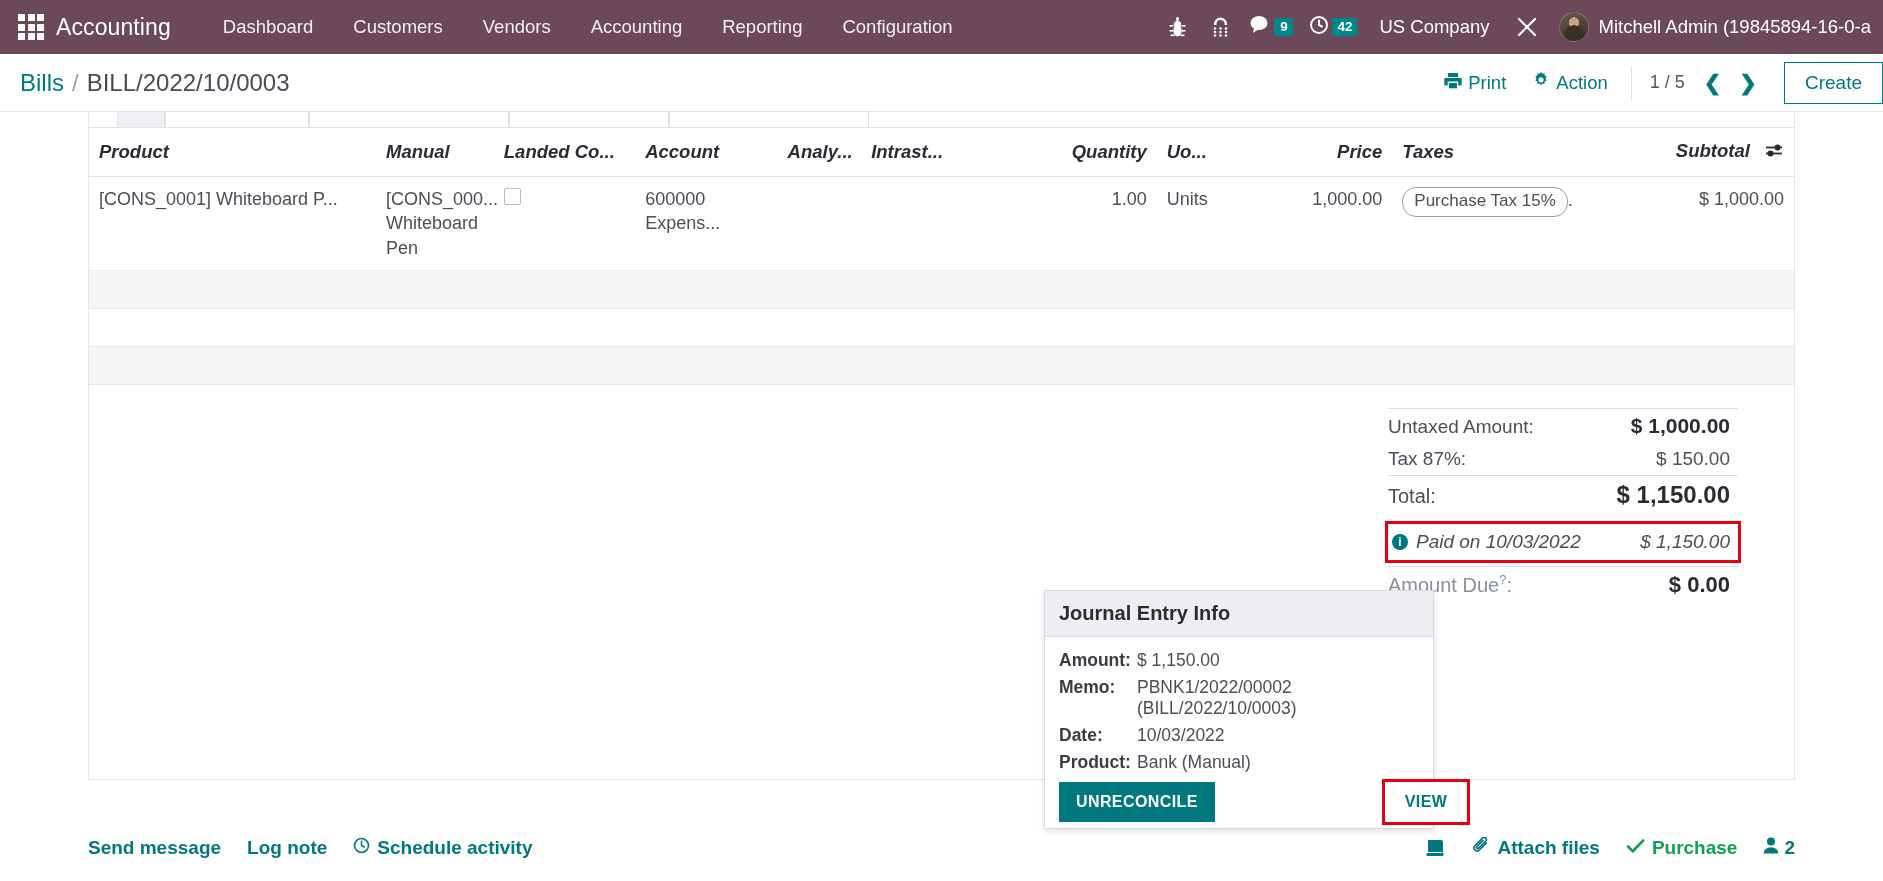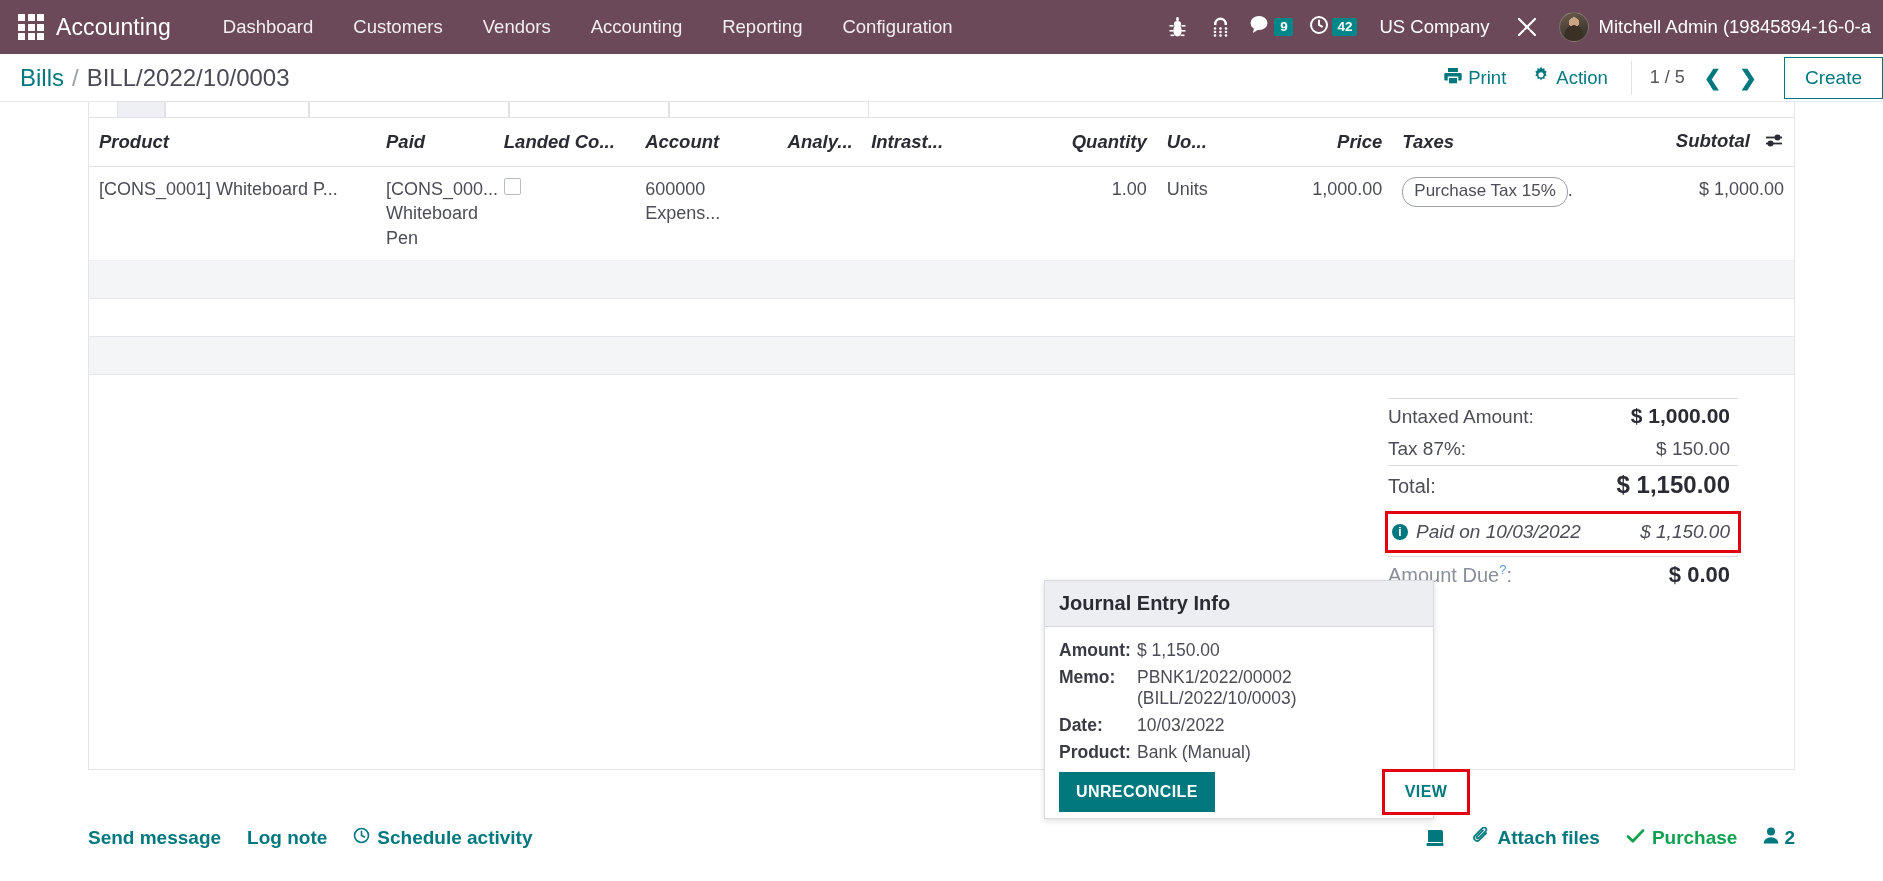--- a/index.html
+++ b/index.html
@@ -100,21 +100,21 @@
     color: #fff;
     cursor: pointer;
     white-space: nowrap;
     overflow: hidden;
     max-width: 290px;
     padding-right: 2px;
   }
 
   
   .control-panel {
-    height: 48px;
+    height: 58px;
     background: #ffffff;
     border-bottom: 1px solid #e7e9ed;
     display: flex;
     align-items: center;
     padding: 0 0 0 20px;
     position: relative;
   }
   .breadcrumb { display: flex; align-items: baseline; font-size: 24px; }
   .bc-link { color: #00787e; cursor: pointer; font-weight: 400; }
   .bc-sep { color: #9aa0a6; margin: 0 8px; font-weight: 300; }
@@ -477,21 +477,21 @@
           <col style="width:150px">
         <col style="width:126px">
           <col style="width:110px">
           <col style="width:110px">
         <col style="width:180px">
           <col style="width:195px">
       </colgroup>
       <thead>
         <tr>
           <th>Product</th>
-          <th>Paid</th>
+          <th>Manual</th>
           <th>Landed Co...</th>
           <th>Account</th>
           <th>Analy...</th>
           <th>Intrast...</th>
           <th class="num">Quantity</th>
           <th>Uo...</th>
           <th class="num">Price</th>
           <th>Taxes</th>
           <th class="num">
             <span>Subtotal</span>

